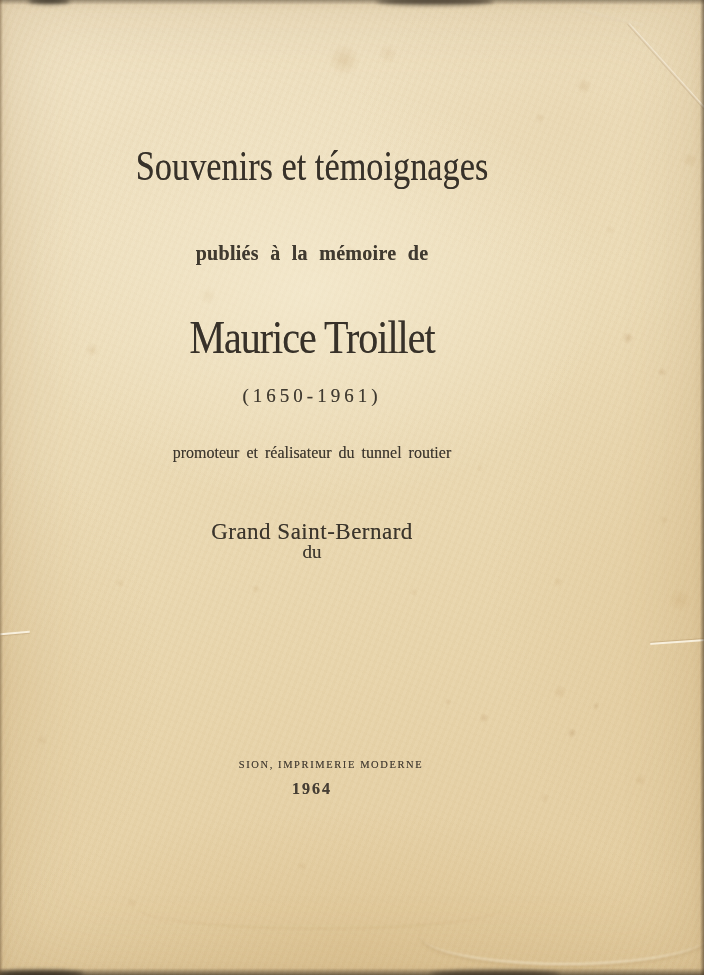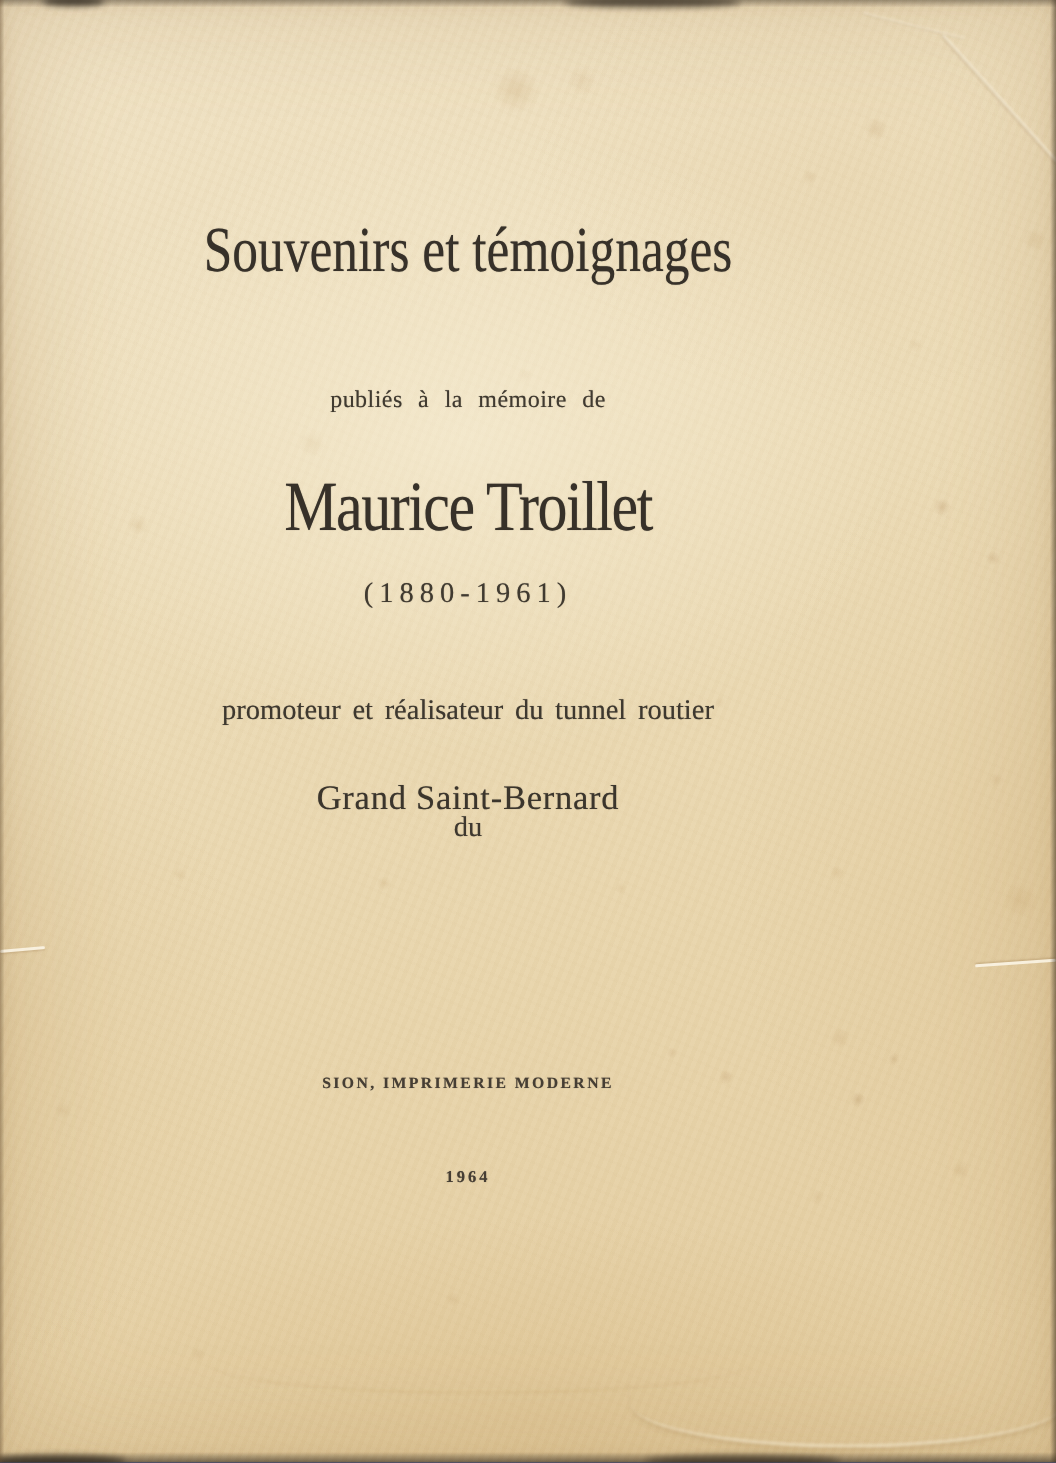--- a/index.html
+++ b/index.html
@@ -1,20 +1,20 @@
 <!DOCTYPE html>
 <html><head>
 <meta charset="utf-8">
 <title>Scanned book cover</title>
 <style>
   html,body{margin:0;padding:0;background:#1c1712;}
   body{width:704px;height:975px;overflow:hidden;position:relative;
        font-family:"Liberation Serif","DejaVu Serif",serif;}
 
-  .scan{position:absolute;inset:0;background:#1d4ed8;}
+  .scan{position:absolute;inset:0;background:#404040;}
 
   
   .paper{
     position:absolute;inset:0;
     background:linear-gradient(165deg,#f0e3c6 0%,#ecdcb8 35%,#e8d5ac 65%,#e2cb9e 100%);
     box-shadow:inset 0 0 70px 8px rgba(160,122,70,.22),
                inset 0 0 12px 2px rgba(140,105,60,.16);
   }
 
   .texture{
@@ -122,29 +122,29 @@
 
   
   .text-column{position:absolute;left:2px;top:0;width:620px;height:100%;}
   .text-column > *{
     position:absolute;left:0;width:100%;margin:0;text-align:center;
     color:#3b352c;font-weight:400;line-height:1.2;
     text-shadow:0 0 .6px rgba(59,53,44,.55);
   }
   .title{top:146px;font-size:35px;letter-spacing:0;color:#373129;
     transform:scale(.98,1.22);}
-  .subtitle{top:257px;font-size:16px;word-spacing:6px;letter-spacing:.3px;color:#403a30;}
+  .subtitle{top:241px;font-size:20px;word-spacing:6px;letter-spacing:.3px;color:#403a30;font-weight:bold;}
   .author{top:314px;font-size:40px;letter-spacing:-1px;color:#373129;
     transform:scale(1,1.18);}
   .dates{top:385px;font-size:19px;letter-spacing:4px;color:#403a30;}
-  .ded1{top:463px;font-size:19px;word-spacing:3px;color:#3e382f;}
+  .ded1{top:443px;font-size:16px;word-spacing:3px;color:#3e382f;}
   .ded2{top:493px;font-size:19px;color:#3e382f;margin-top:48px;}
   .ded3{top:518px;font-size:23px;letter-spacing:.5px;color:#3b352c;text-align:center;}
-  .imprint{top:717px;font-size:10.5px;font-weight:700;letter-spacing:1.6px;color:#463e34;}
-  .year{top:779px;font-size:11px;font-weight:700;letter-spacing:2px;color:#463e34;}
+  .imprint{top:759px;font-size:10.5px;font-weight:400;letter-spacing:1.6px;color:#463e34;padding-left:19px;}
+  .year{top:779px;font-size:16px;font-weight:700;letter-spacing:2px;color:#463e34;}
 </style>
 </head>
 <body>
 
 <div class="scan">
   <div class="paper">
 
     <div class="texture"></div>
     <div class="stains"></div>
 
@@ -152,21 +152,21 @@
     <div class="crease crease-topright2"></div>
     <div class="crease crease-left"></div>
     <div class="crease crease-right"></div>
     <div class="fold fold-bottom1"></div>
     <div class="fold fold-bottom2"></div>
 
     <div class="text-column">
       <h1 class="title">Souvenirs et témoignages</h1>
       <p class="subtitle">publiés à la mémoire de</p>
       <h2 class="author">Maurice Troillet</h2>
-      <p class="dates">(1880-1961)</p>
+      <p class="dates">(1650-1961)</p>
       <p class="ded1">promoteur et réalisateur du tunnel routier</p>
       <p class="ded2">du</p>
       <p class="ded3">Grand Saint-Bernard</p>
       <p class="imprint">SION, IMPRIMERIE MODERNE</p>
       <p class="year">1964</p>
     </div>
 
     <div class="edge edge-top"></div>
     <div class="edge edge-top-blob1"></div>
     <div class="edge edge-top-blob2"></div>

